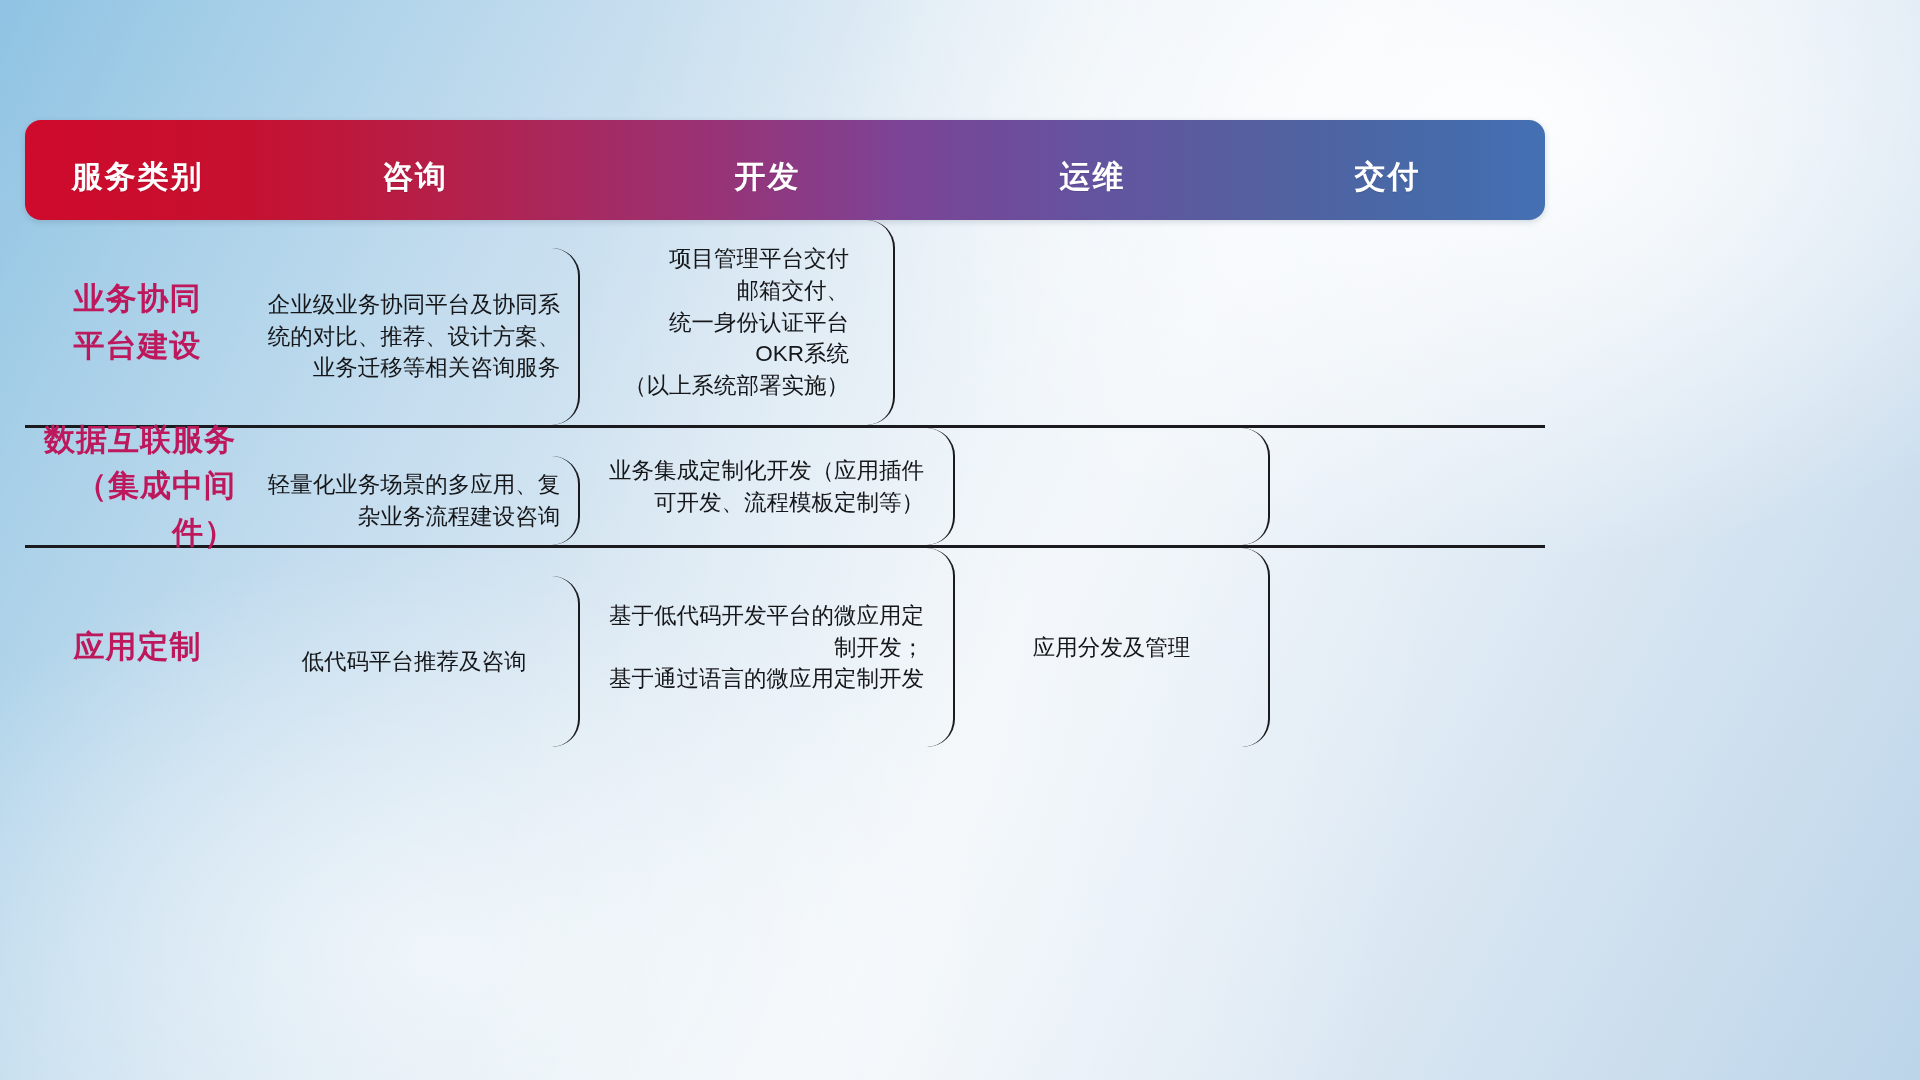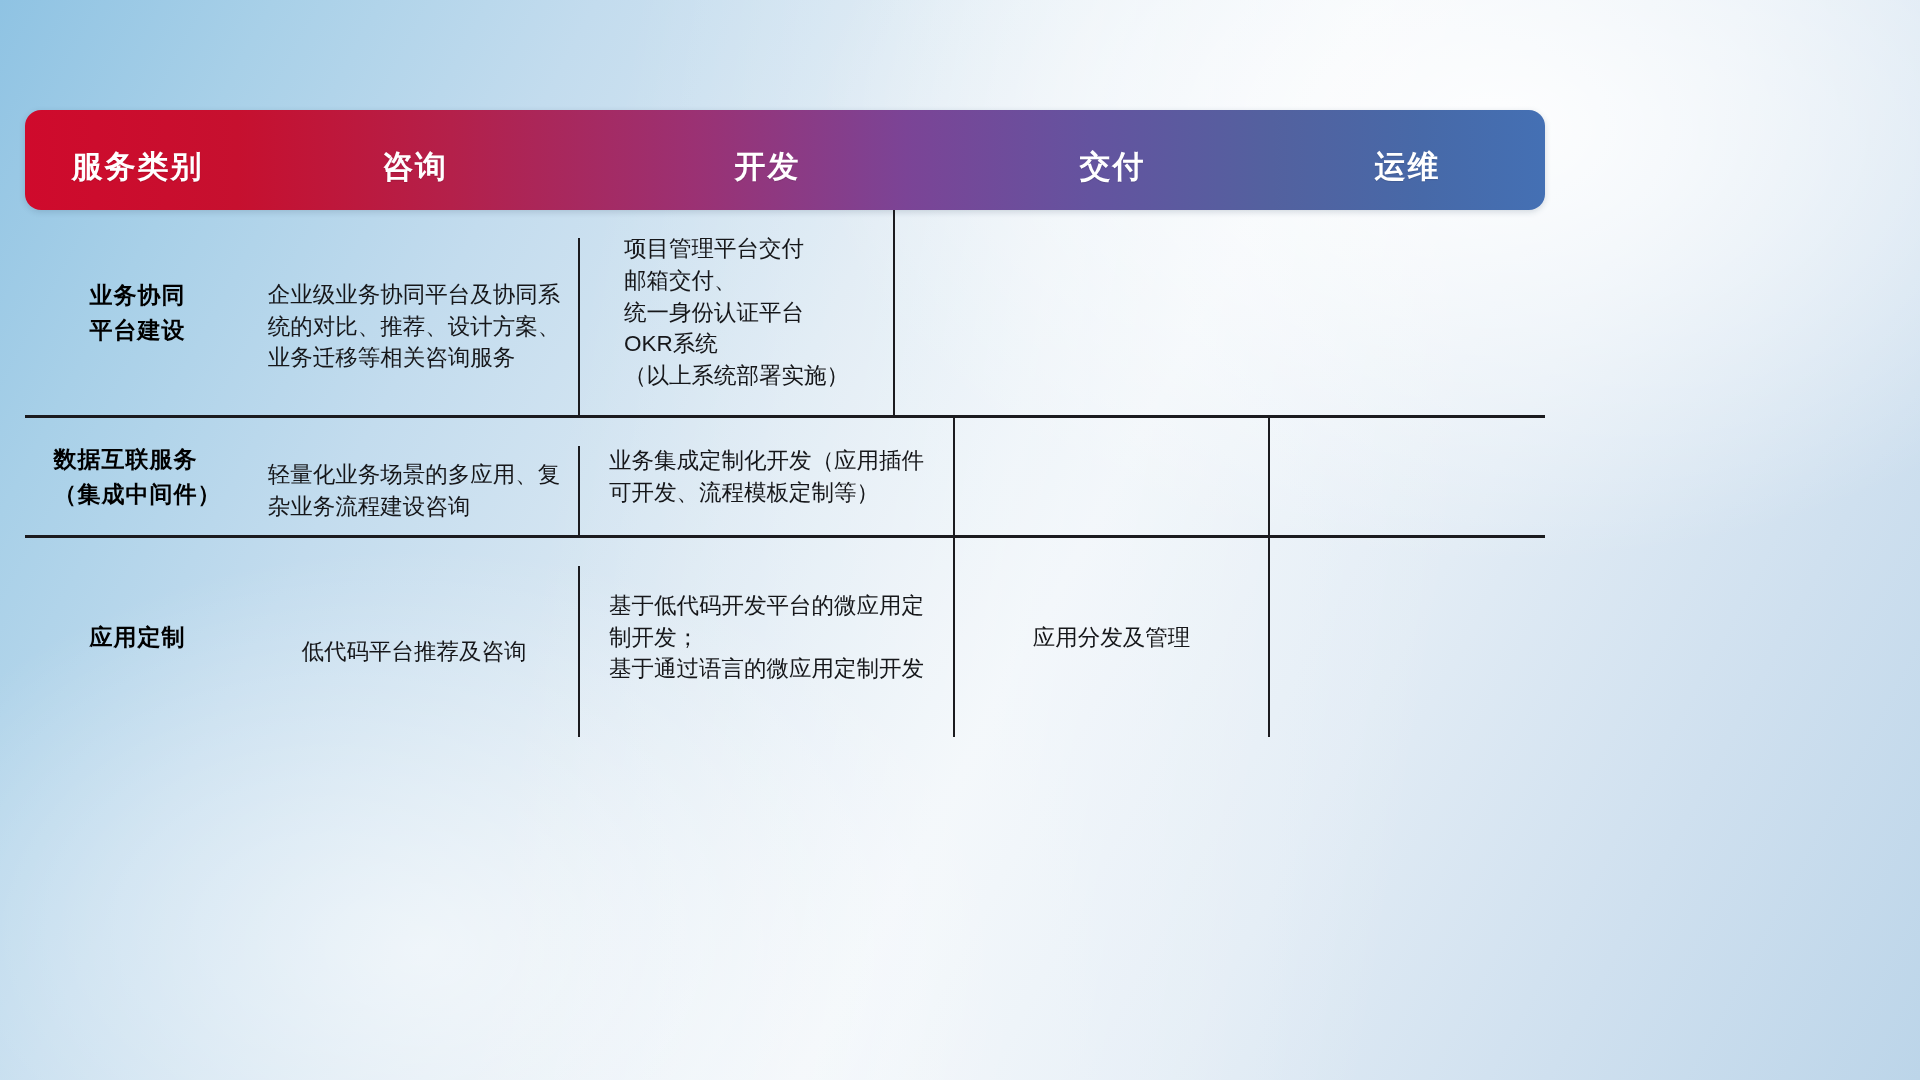--- a/index.html
+++ b/index.html
@@ -37,21 +37,21 @@
     position: absolute;
     inset: 0;
     background: linear-gradient(100deg, rgba(255,255,255,0) 30%, rgba(255,255,255,0.35) 52%, rgba(255,255,255,0) 74%);
     pointer-events: none;
   }
 
   
   #panel {
     position: absolute;
     left: 25px;
-    top: 110px;
+    top: 120px;
     width: 1520px;
     height: 667px;
   }
 
   
   #header-bar {
     position: absolute;
     left: 0;
     top: 0;
     width: 1520px;
@@ -106,36 +106,37 @@
 
   .trow.r1, .trow.r2 {
     border-bottom: 3px solid #1b1b1f;
   }
 
   .tcell {
     box-sizing: border-box;
     display: flex;
     align-items: center;
     justify-content: center;
-    text-align: left;
+    text-align: right;
     padding: 6px 14px;
     color: #16171a;
     font-size: 22.5px;
     line-height: 1.42;
     position: relative;
+    border-radius: 28px;
   }
   
   .tcell.sep-right {
     border-right: 2.5px solid #1b1b1f;
   }
 
   .tcell.cat {
-    color: #000000;
+    color: #be185d;
     font-weight: bold;
-    font-size: 23px;
+    font-size: 31px;
     line-height: 1.5;
     letter-spacing: 1px;
   }
 
   
   .c0 { width: 225px; }
   .c1 { width: 330px; margin-top: 28px; }
   .c2 { width: 375px; }
   .c3 { width: 315px; }
   .c4 { width: 275px; }
@@ -154,25 +155,25 @@
   <div id="header-bar">
     <div class="hcell c0">
       <span>服务类别</span>
     </div>
     <div class="hcell c1">
       <span>咨询</span>
     </div>
     <div class="hcell c2">
       <span>开发</span>
     </div>
+    <div class="hcell c4">
+      <span>运维</span>
+    </div>
     <div class="hcell c3">
       <span>交付</span>
-    </div>
-    <div class="hcell c4">
-      <span>运维</span>
     </div>
   </div>
 
   <div id="body-area">
 
     <div class="trow r1">
       <div class="tcell cat c0">
         <span class="cell-text">业务协同
 平台建设</span>
       </div>

